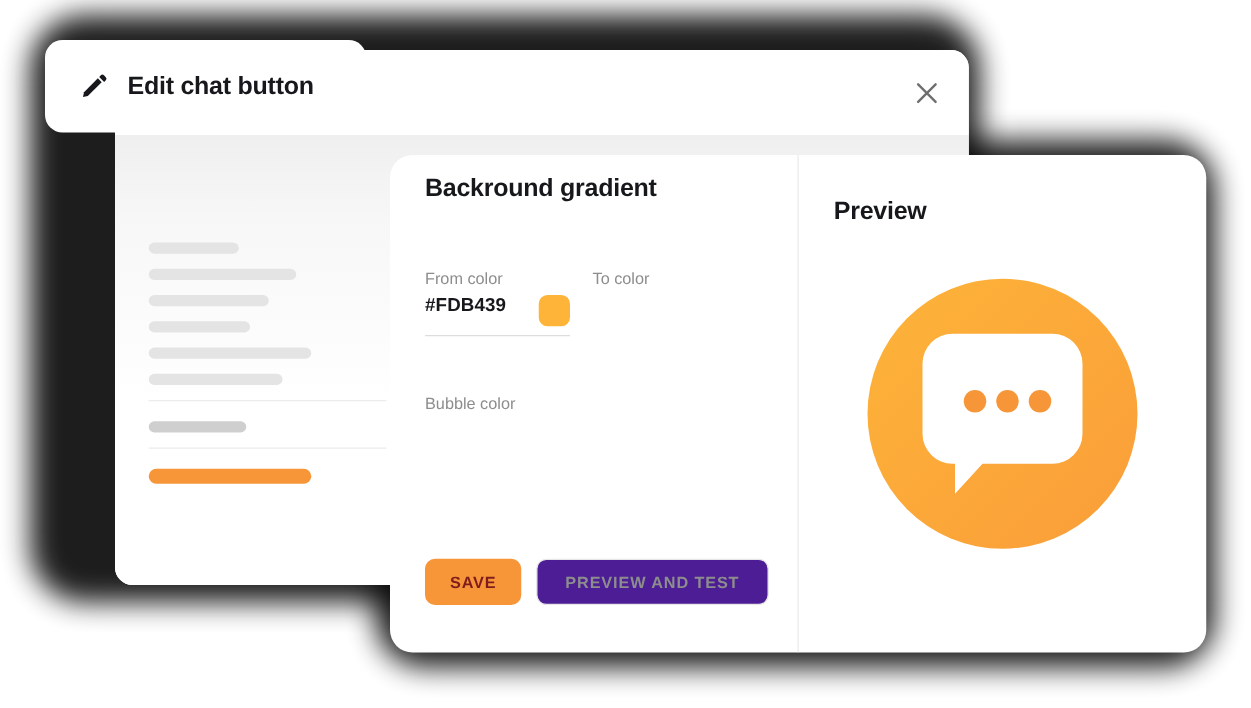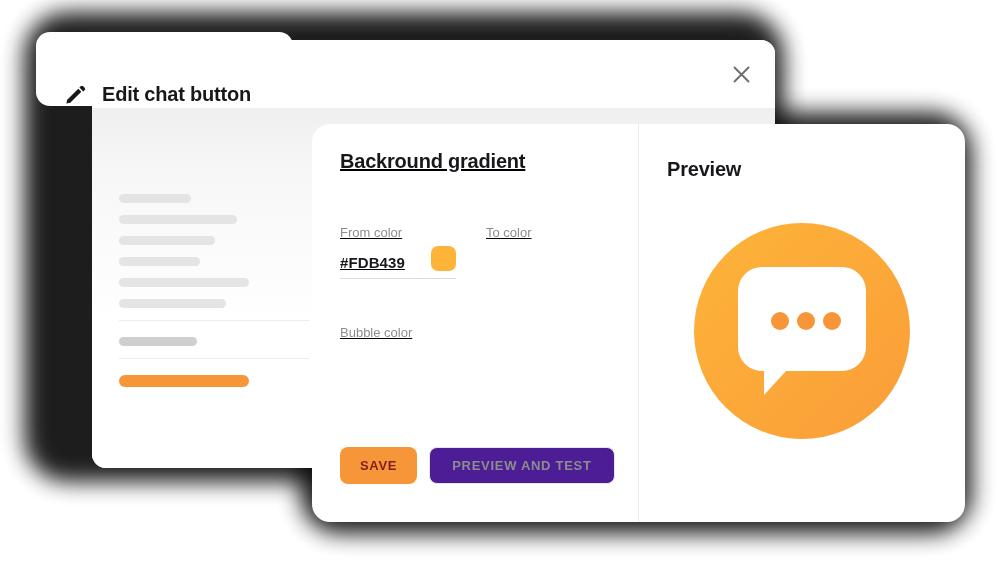--- a/index.html
+++ b/index.html
@@ -97,23 +97,22 @@
     left: 312px; top: 124px;
     width: 653px; height: 398px;
     background: #ffffff;
     border-radius: 18px;
     display: flex;
     overflow: hidden;
   }
   .panel-form {
     width: 326px;
     box-sizing: border-box;
-    padding: 26px 30px 0 28px;
+    padding: 16px 30px 0 28px;
     position: relative;
-    text-decoration: underline;
   }
   .panel-divider {
     width: 1px;
     background: #ebebeb;
   }
   .panel-preview {
     flex: 1;
     box-sizing: border-box;
     padding: 34px 12px 0 28px;
     position: relative;
@@ -123,33 +122,33 @@
     font-size: 20px;
     font-weight: 700;
     color: #16181c;
     letter-spacing: -.2px;
     margin: 0 0 52px 0;
   }
 
   
   .field-row {
     display: flex;
-    gap: 30px;
+    gap: 18px;
   }
   .field {
     width: 116px;
   }
   .field-label {
     font-size: 13px;
     color: #8d8d8d;
     margin-bottom: 6px;
   }
   .field-control {
     display: flex;
-    align-items: flex-end;
+    align-items: flex-start;
     justify-content: space-between;
     border-bottom: 1px solid #dddddd;
     padding-bottom: 7px;
   }
   .field-value {
     font-size: 15px;
     color: #16181c;
     font-weight: 600;
     letter-spacing: .1px;
   }
@@ -215,21 +214,21 @@
   }
 
   
   .title-card {
     position: absolute;
     left: 36px; top: 32px;
     width: 257px; height: 74px;
     background: #ffffff;
     border-radius: 14px;
     display: flex;
-    align-items: flex-end;
+    align-items: center;
     padding-left: 28px;
     box-sizing: border-box;
     gap: 16px;
   }
   .title-card-text {
     font-size: 20px;
     font-weight: 700;
     color: #16181c;
     letter-spacing: -.2px;
   }

